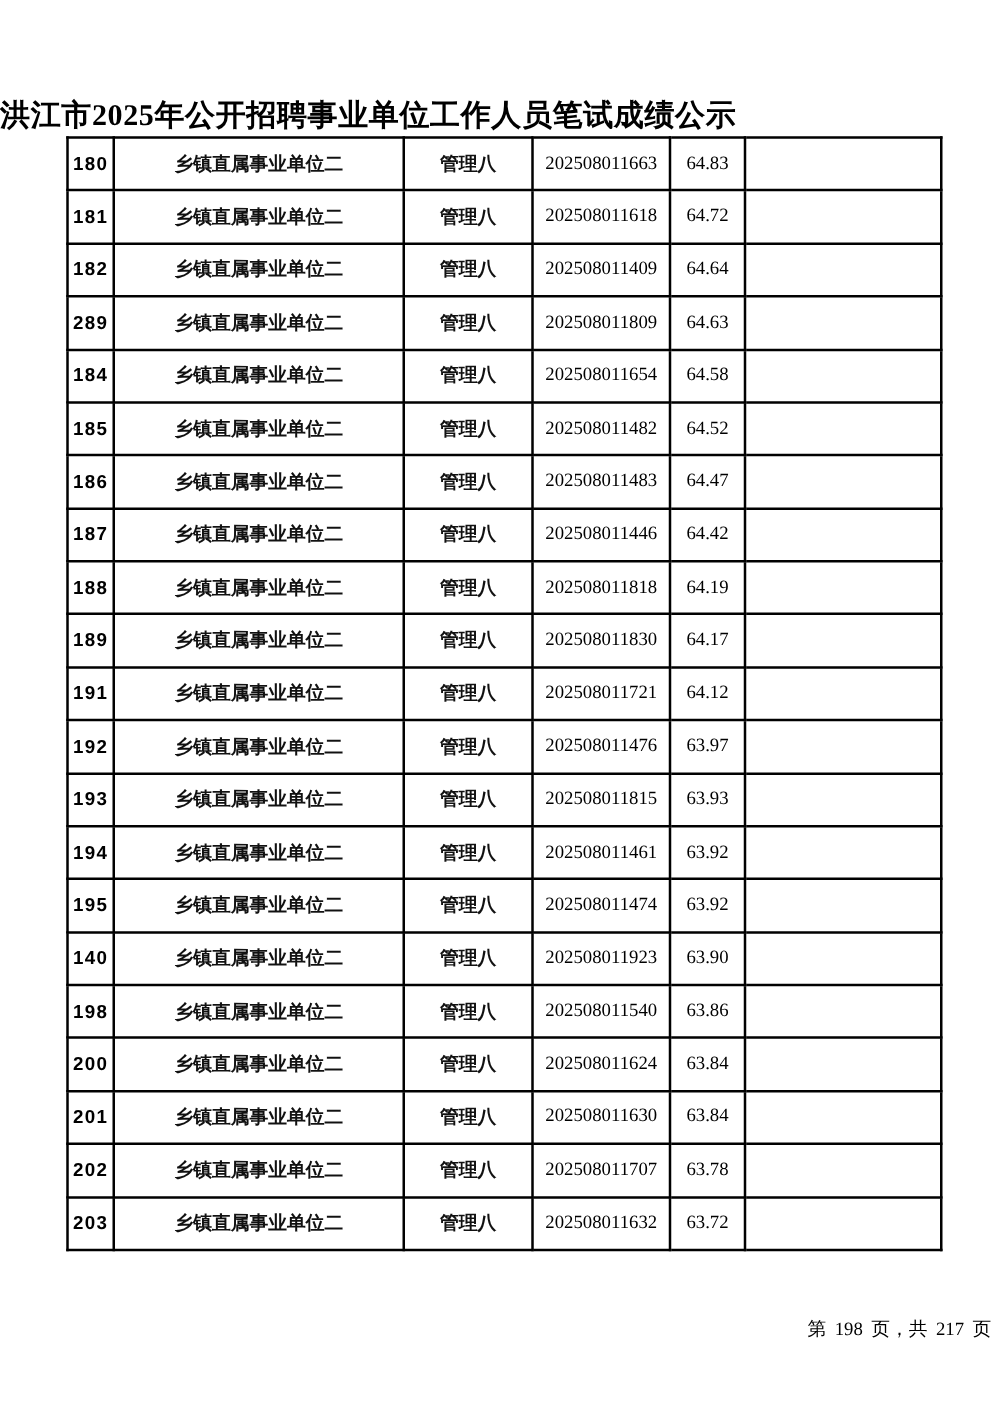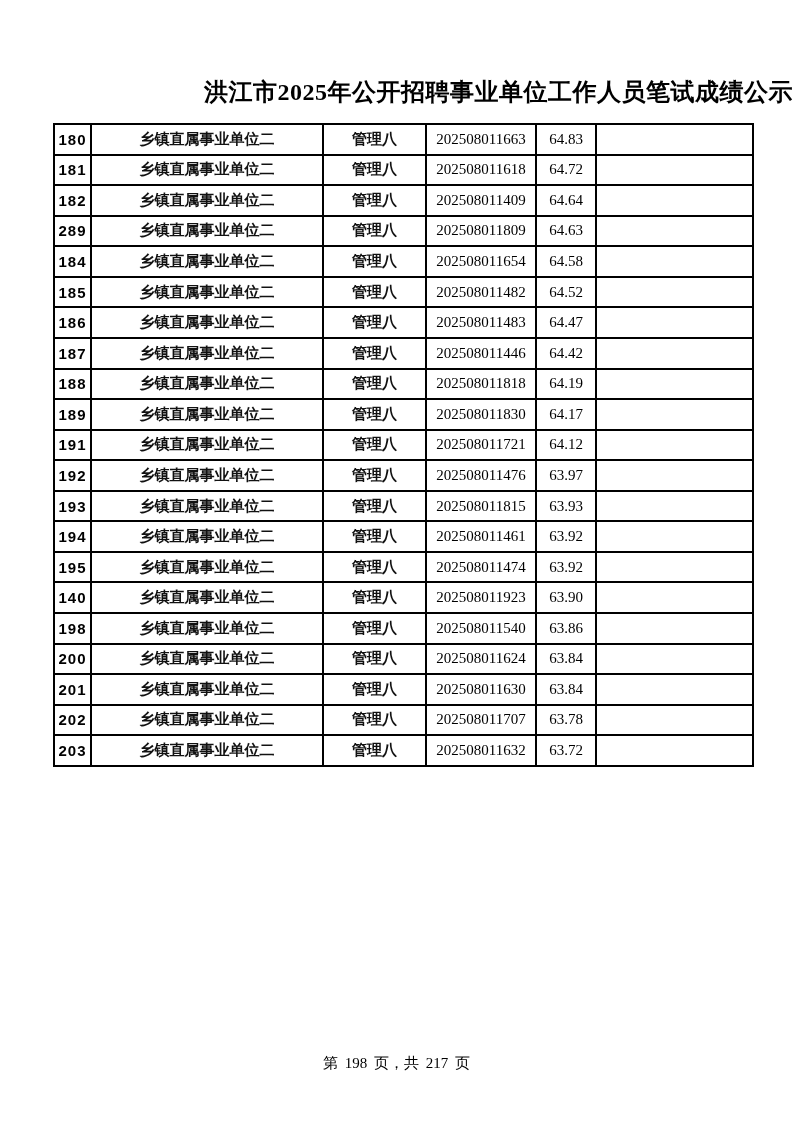--- a/index.html
+++ b/index.html
@@ -15,33 +15,32 @@
     font-family: "Liberation Serif", "DejaVu Serif", serif;
     color: #000000;
     overflow: hidden;
   }
   .title {
     position: absolute;
     top: 76px;
     left: 0;
     width: 100%;
     margin: 0;
-    text-align: right;
+    text-align: left;
     font-size: 24px;
     font-weight: 600;
     letter-spacing: 0.5px;
     font-family: "Liberation Serif", "DejaVu Serif", serif;
-    padding-left: 22px;
   }
   table.score-table {
     position: absolute;
     left: 53px;
-    top: 123px;
+    top: 109px;
     width: 699px;
-    height: 644px;
+    height: 892px;
     border-collapse: collapse;
     table-layout: fixed;
     border-radius: 28px;
   }
   table.score-table td {
     border: 2px solid #000000;
     text-align: center;
     vertical-align: middle;
     font-size: 15px;
     padding: 0;
@@ -60,21 +59,21 @@
   }
   td.c-id, td.c-score {
     font-size: 15.5px;
     font-family: "Liberation Serif", "DejaVu Serif", serif;
   }
   .footer {
     position: absolute;
     top: 1054px;
     left: 0;
     width: 100%;
-    text-align: center;
+    text-align: right;
     font-size: 15px;
     word-spacing: 3px;
   }
 </style>
 </head>
 <body>
 
 <div class="page">
 
   <h1 class="title">洪江市2025年公开招聘事业单位工作人员笔试成绩公示</h1>

